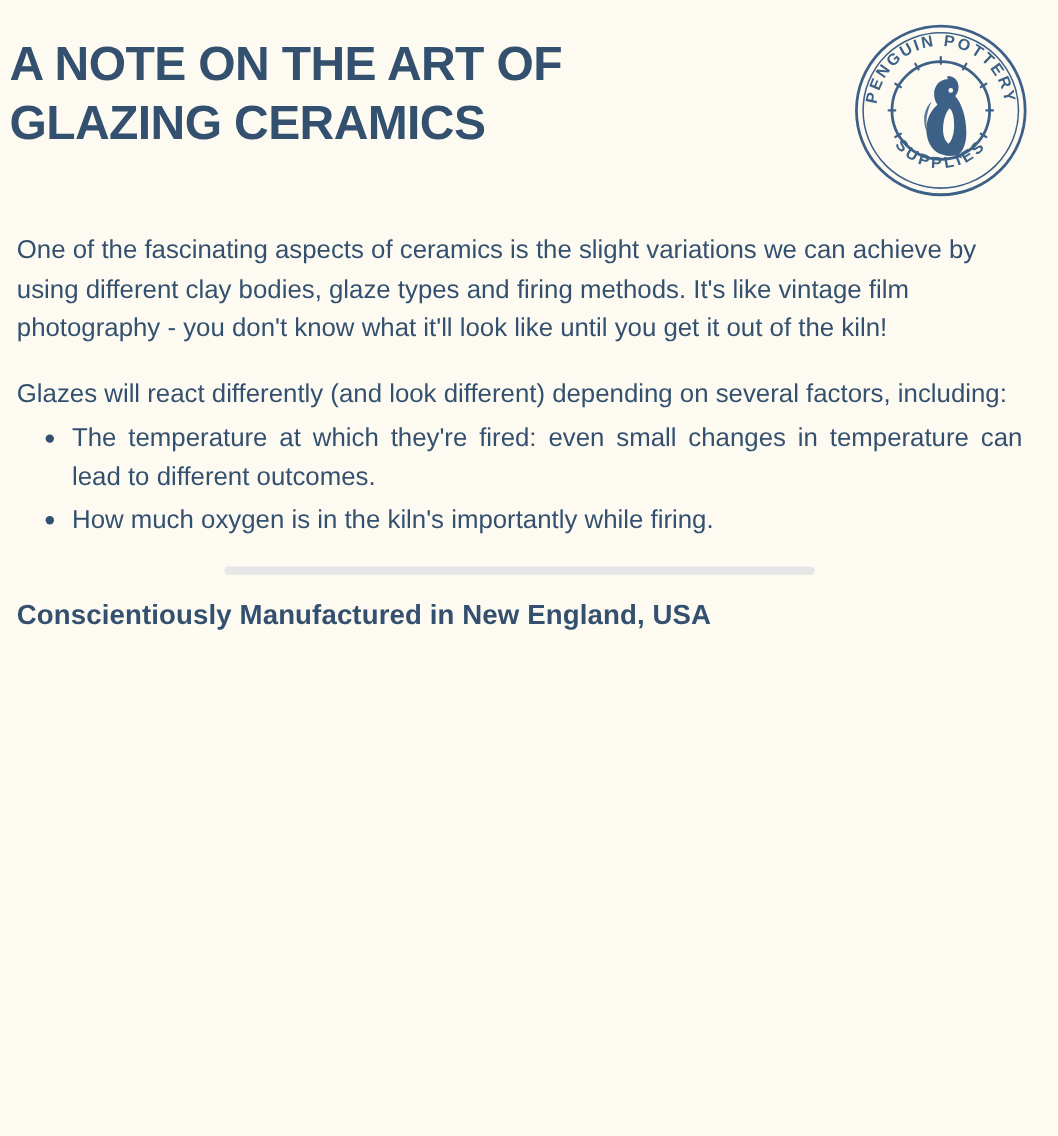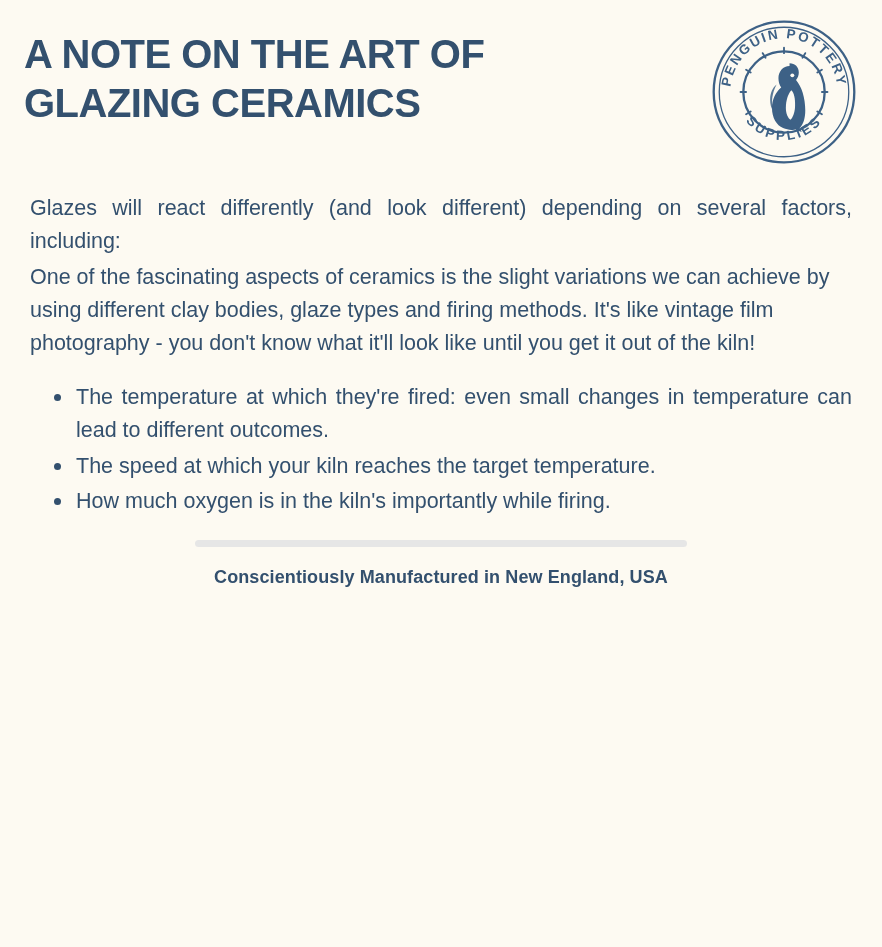--- a/index.html
+++ b/index.html
@@ -12,21 +12,21 @@
     background: #fdfaf2;
     font-family: "Liberation Sans", sans-serif;
     color: #2f4a66;
     overflow: hidden;
   }
   .page {
     position: relative;
     width: 882px;
     height: 947px;
     box-sizing: border-box;
-    padding: 22px 18px 0 24px;
+    padding: 22px 18px 0 8px;
     border-radius: 19px;
   }
 
   
   .header {
     display: flex;
     align-items: flex-start;
     justify-content: space-between;
     gap: 14px;
   }
@@ -64,21 +64,21 @@
   }
   .para.justify {
     text-align: justify;
   }
   .para.tight {
     margin-bottom: 4px;
   }
 
   ul.bullets {
     list-style: none;
-    margin: 20px 0 22px 0;
+    margin: 4px 0 22px 0;
     padding: 0 0 0 22px;
   }
   ul.bullets li {
     position: relative;
     font-size: 21.5px;
     line-height: 1.52;
     color: #33506e;
     margin-bottom: 3px;
     padding-left: 24px;
     text-align: justify;
@@ -99,22 +99,22 @@
 
   
   .divider {
     width: 492px;
     height: 7px;
     background: #e6e6e6;
     border-radius: 4px;
     margin: 14px auto 20px auto;
   }
   .footer-text {
-    text-align: center;
-    font-size: 18px;
+    text-align: left;
+    font-size: 23px;
     font-weight: 700;
     color: #33506e;
     letter-spacing: 0.1px;
   }
 </style>
 </head>
 <body>
 
 <div class="page">
 
@@ -159,27 +159,26 @@
         </text>
         <text font-family="Liberation Sans, sans-serif" font-size="14.5" font-weight="700" letter-spacing="3" fill="#3d6186">
           <textPath href="#arcBottom" startOffset="50%" text-anchor="middle">SUPPLIES</textPath>
         </text>
       </svg>
     </div>
   </div>
 
   <div class="body">
 
+    <p class="para">One of the fascinating aspects of ceramics is the slight variations we can achieve by using different clay bodies, glaze types and firing methods.  It's like vintage film photography - you don't know what it'll look like until you get it out of the kiln!</p>
+
     <p class="para justify tight">Glazes will react differently (and look different) depending on several factors, including:</p>
-
-    <p class="para">One of the fascinating aspects of ceramics is the slight variations we can achieve by using different clay bodies, glaze types and firing methods.  It's like vintage film photography - you don't know what it'll look like until you get it out of the kiln!</p>
 
     <ul class="bullets">
       <li>The temperature at which they're fired: even small changes in temperature can lead to different outcomes.</li>
-      <li class="nojustify">The speed at which your kiln reaches the target temperature.</li>
       <li class="nojustify">How much oxygen is in the kiln's importantly while firing.</li>
     </ul>
 
 
     <div class="divider"></div>
 
     <div class="footer-text">Conscientiously Manufactured in New England, USA</div>
   </div>
 </div>
 

